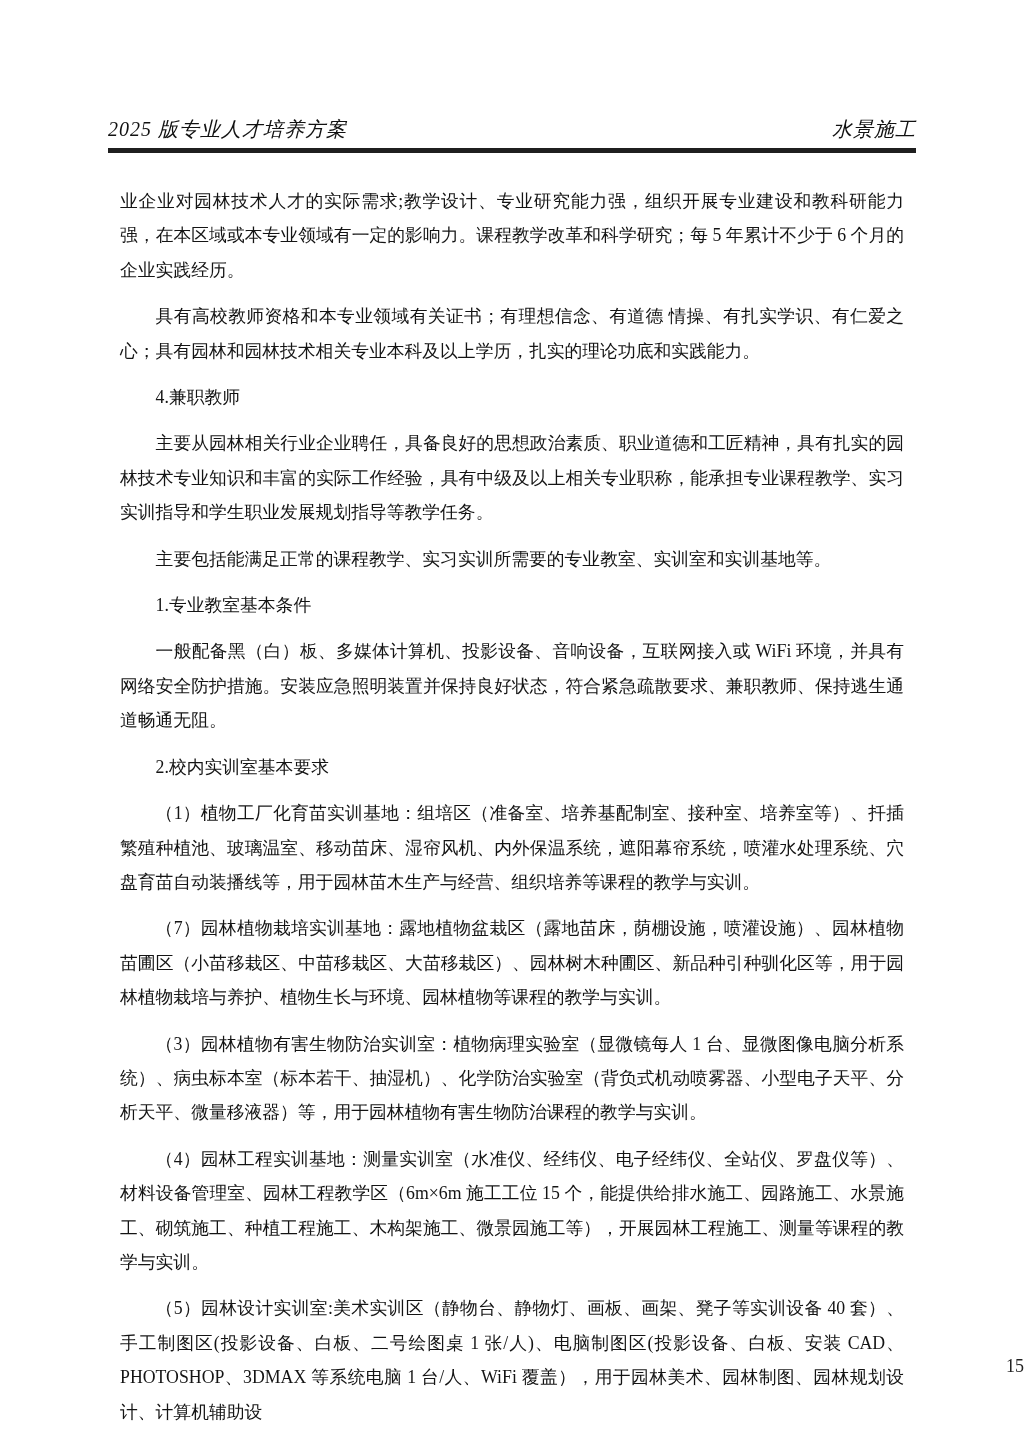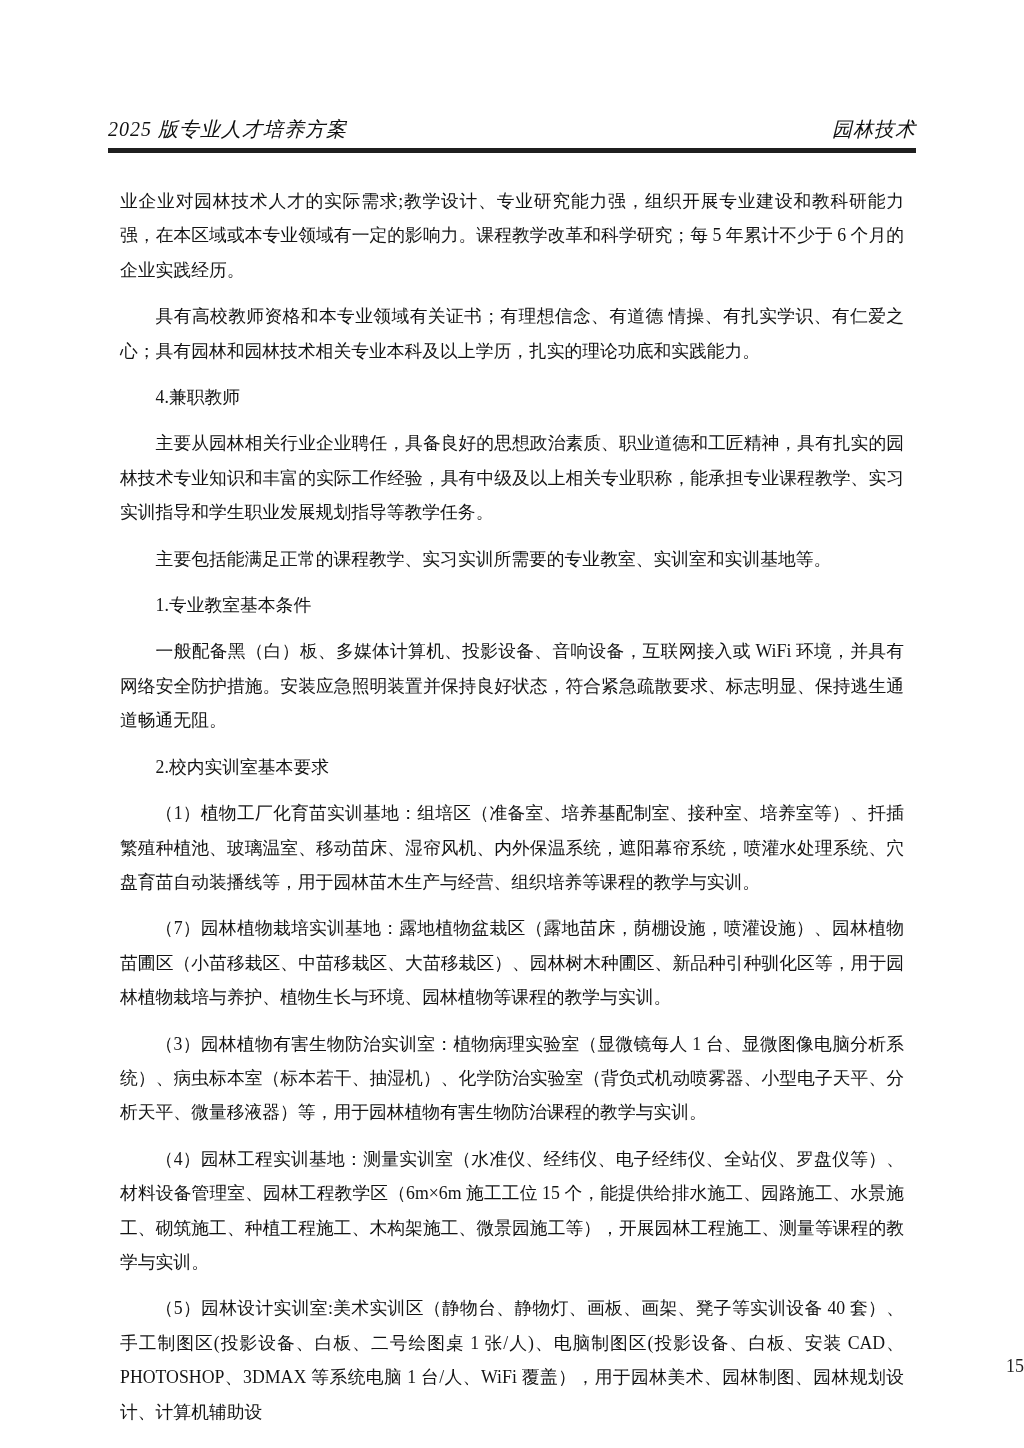--- a/index.html
+++ b/index.html
@@ -65,33 +65,33 @@
   }
 </style>
 </head>
 <body>
 
 <div class="page">
 
   <header class="page-header">
     <div class="header-row">
       <span>2025 版专业人才培养方案</span>
-      <span>园林技术</span>
+      <span>水景施工</span>
     </div>
     <div class="header-rule"></div>
   </header>
 
   <main class="content">
     <p class="flush">业企业对园林技术人才的实际需求;教学设计、专业研究能力强，组织开展专业建设和教科研能力强，在本区域或本专业领域有一定的影响力。课程教学改革和科学研究；每 5 年累计不少于 6 个月的企业实践经历。</p>
     <p>具有高校教师资格和本专业领域有关证书；有理想信念、有道德 情操、有扎实学识、有仁爱之心；具有园林和园林技术相关专业本科及以上学历，扎实的理论功底和实践能力。</p>
     <p>4.兼职教师</p>
     <p>主要从园林相关行业企业聘任，具备良好的思想政治素质、职业道德和工匠精神，具有扎实的园林技术专业知识和丰富的实际工作经验，具有中级及以上相关专业职称，能承担专业课程教学、实习实训指导和学生职业发展规划指导等教学任务。</p>
     <p>主要包括能满足正常的课程教学、实习实训所需要的专业教室、实训室和实训基地等。</p>
     <p>1.专业教室基本条件</p>
-    <p>一般配备黑（白）板、多媒体计算机、投影设备、音响设备，互联网接入或 WiFi 环境，并具有网络安全防护措施。安装应急照明装置并保持良好状态，符合紧急疏散要求、标志明显、保持逃生通道畅通无阻。</p>
+    <p>一般配备黑（白）板、多媒体计算机、投影设备、音响设备，互联网接入或 WiFi 环境，并具有网络安全防护措施。安装应急照明装置并保持良好状态，符合紧急疏散要求、兼职教师、保持逃生通道畅通无阻。</p>
     <p>2.校内实训室基本要求</p>
     <p>（1）植物工厂化育苗实训基地：组培区（准备室、培养基配制室、接种室、培养室等）、扦插繁殖种植池、玻璃温室、移动苗床、湿帘风机、内外保温系统，遮阳幕帘系统，喷灌水处理系统、穴盘育苗自动装播线等，用于园林苗木生产与经营、组织培养等课程的教学与实训。</p>
     <p>（7）园林植物栽培实训基地：露地植物盆栽区（露地苗床，荫棚设施，喷灌设施）、园林植物苗圃区（小苗移栽区、中苗移栽区、大苗移栽区）、园林树木种圃区、新品种引种驯化区等，用于园林植物栽培与养护、植物生长与环境、园林植物等课程的教学与实训。</p>
     <p>（3）园林植物有害生物防治实训室：植物病理实验室（显微镜每人 1 台、显微图像电脑分析系统）、病虫标本室（标本若干、抽湿机）、化学防治实验室（背负式机动喷雾器、小型电子天平、分析天平、微量移液器）等，用于园林植物有害生物防治课程的教学与实训。</p>
     <p>（4）园林工程实训基地：测量实训室（水准仪、经纬仪、电子经纬仪、全站仪、罗盘仪等）、材料设备管理室、园林工程教学区（6m×6m 施工工位 15 个，能提供给排水施工、园路施工、水景施工、砌筑施工、种植工程施工、木构架施工、微景园施工等），开展园林工程施工、测量等课程的教学与实训。</p>
     <p>（5）园林设计实训室:美术实训区（静物台、静物灯、画板、画架、凳子等实训设备 40 套）、手工制图区(投影设备、白板、二号绘图桌 1 张/人)、电脑制图区(投影设备、白板、安装 CAD、PHOTOSHOP、3DMAX 等系统电脑 1 台/人、WiFi 覆盖），用于园林美术、园林制图、园林规划设计、计算机辅助设</p>
   </main>
 
   <footer class="page-footer">
     <span>15</span>

